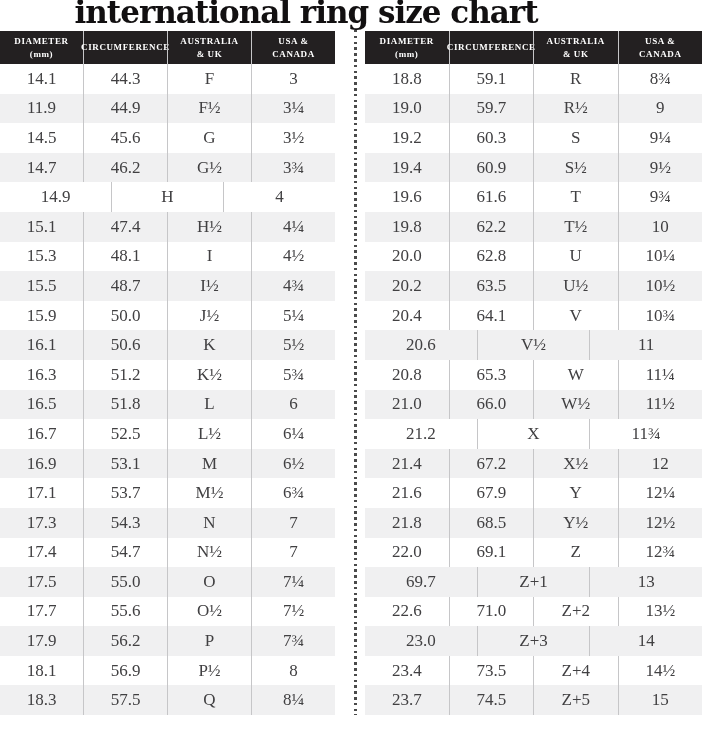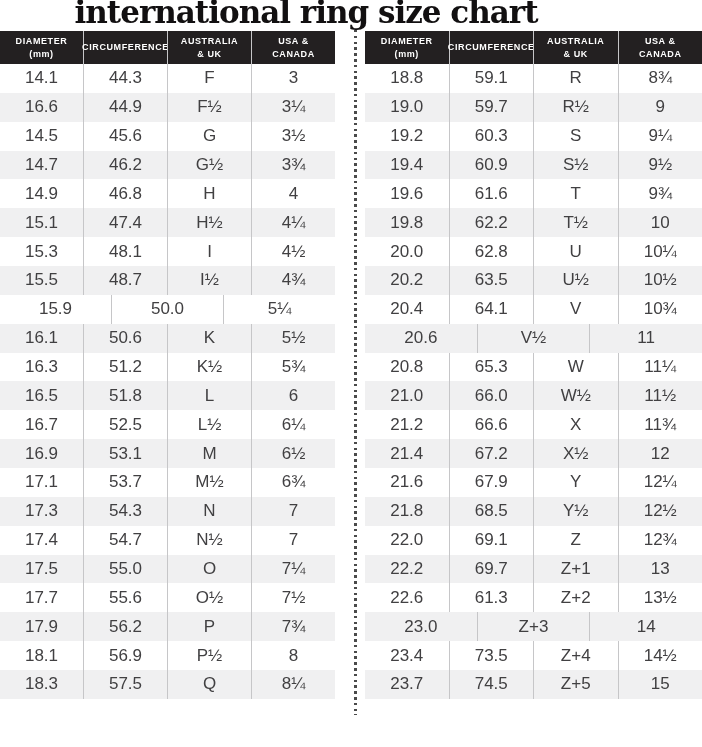--- a/index.html
+++ b/index.html
@@ -22,23 +22,24 @@
     font-weight: 700;
     font-size: 31px;
     line-height: 38px;
     letter-spacing: -1px;
     color: #121011;
     white-space: nowrap;
   }
   .table {
     position: absolute;
     top: 31px;
-    bottom: 16px;
+    bottom: 0;
     display: flex;
     flex-direction: column;
+    font-family: Liberation Serif, serif;
   }
   .table.left  { left: 0;     width: 335px; }
   .table.right { left: 365px; width: 337px; }
   .header-row {
     flex: 0 0 33px;
     display: flex;
     background: var(--header-bg, #232021);
   }
   .cell + .cell { border-left: 1.5px solid #c6c6c8; }
   .hcell {
@@ -110,40 +111,39 @@
         </div>
       </div>
     <div class="tbody">
         <div class="row">
           <div class="cell bcell">14.1</div>
           <div class="cell bcell">44.3</div>
           <div class="cell bcell">F</div>
           <div class="cell bcell">3</div>
         </div>
         <div class="row">
-          <div class="cell bcell">16.6</div>
+          <div class="cell bcell">11.9</div>
           <div class="cell bcell">44.9</div>
           <div class="cell bcell">F½</div>
           <div class="cell bcell">3¼</div>
         </div>
         <div class="row">
           <div class="cell bcell">14.5</div>
           <div class="cell bcell">45.6</div>
           <div class="cell bcell">G</div>
           <div class="cell bcell">3½</div>
         </div>
         <div class="row">
           <div class="cell bcell">14.7</div>
           <div class="cell bcell">46.2</div>
           <div class="cell bcell">G½</div>
           <div class="cell bcell">3¾</div>
         </div>
         <div class="row">
           <div class="cell bcell">14.9</div>
-          <div class="cell bcell">46.8</div>
           <div class="cell bcell">H</div>
           <div class="cell bcell">4</div>
         </div>
         <div class="row">
           <div class="cell bcell">15.1</div>
           <div class="cell bcell">47.4</div>
           <div class="cell bcell">H½</div>
           <div class="cell bcell">4¼</div>
         </div>
         <div class="row">
@@ -154,20 +154,21 @@
         </div>
         <div class="row">
           <div class="cell bcell">15.5</div>
           <div class="cell bcell">48.7</div>
           <div class="cell bcell">I½</div>
           <div class="cell bcell">4¾</div>
         </div>
         <div class="row">
           <div class="cell bcell">15.9</div>
           <div class="cell bcell">50.0</div>
+          <div class="cell bcell">J½</div>
           <div class="cell bcell">5¼</div>
         </div>
         <div class="row">
           <div class="cell bcell">16.1</div>
           <div class="cell bcell">50.6</div>
           <div class="cell bcell">K</div>
           <div class="cell bcell">5½</div>
         </div>
         <div class="row">
           <div class="cell bcell">16.3</div>
@@ -331,21 +332,20 @@
           <div class="cell bcell">11¼</div>
         </div>
         <div class="row">
           <div class="cell bcell">21.0</div>
           <div class="cell bcell">66.0</div>
           <div class="cell bcell">W½</div>
           <div class="cell bcell">11½</div>
         </div>
         <div class="row">
           <div class="cell bcell">21.2</div>
-          <div class="cell bcell">66.6</div>
           <div class="cell bcell">X</div>
           <div class="cell bcell">11¾</div>
         </div>
         <div class="row">
           <div class="cell bcell">21.4</div>
           <div class="cell bcell">67.2</div>
           <div class="cell bcell">X½</div>
           <div class="cell bcell">12</div>
         </div>
         <div class="row">
@@ -360,28 +360,27 @@
           <div class="cell bcell">Y½</div>
           <div class="cell bcell">12½</div>
         </div>
         <div class="row">
           <div class="cell bcell">22.0</div>
           <div class="cell bcell">69.1</div>
           <div class="cell bcell">Z</div>
           <div class="cell bcell">12¾</div>
         </div>
         <div class="row">
-          <div class="cell bcell">22.2</div>
           <div class="cell bcell">69.7</div>
           <div class="cell bcell">Z+1</div>
           <div class="cell bcell">13</div>
         </div>
         <div class="row">
           <div class="cell bcell">22.6</div>
-          <div class="cell bcell">61.3</div>
+          <div class="cell bcell">71.0</div>
           <div class="cell bcell">Z+2</div>
           <div class="cell bcell">13½</div>
         </div>
         <div class="row">
           <div class="cell bcell">23.0</div>
           <div class="cell bcell">Z+3</div>
           <div class="cell bcell">14</div>
         </div>
         <div class="row">
           <div class="cell bcell">23.4</div>

